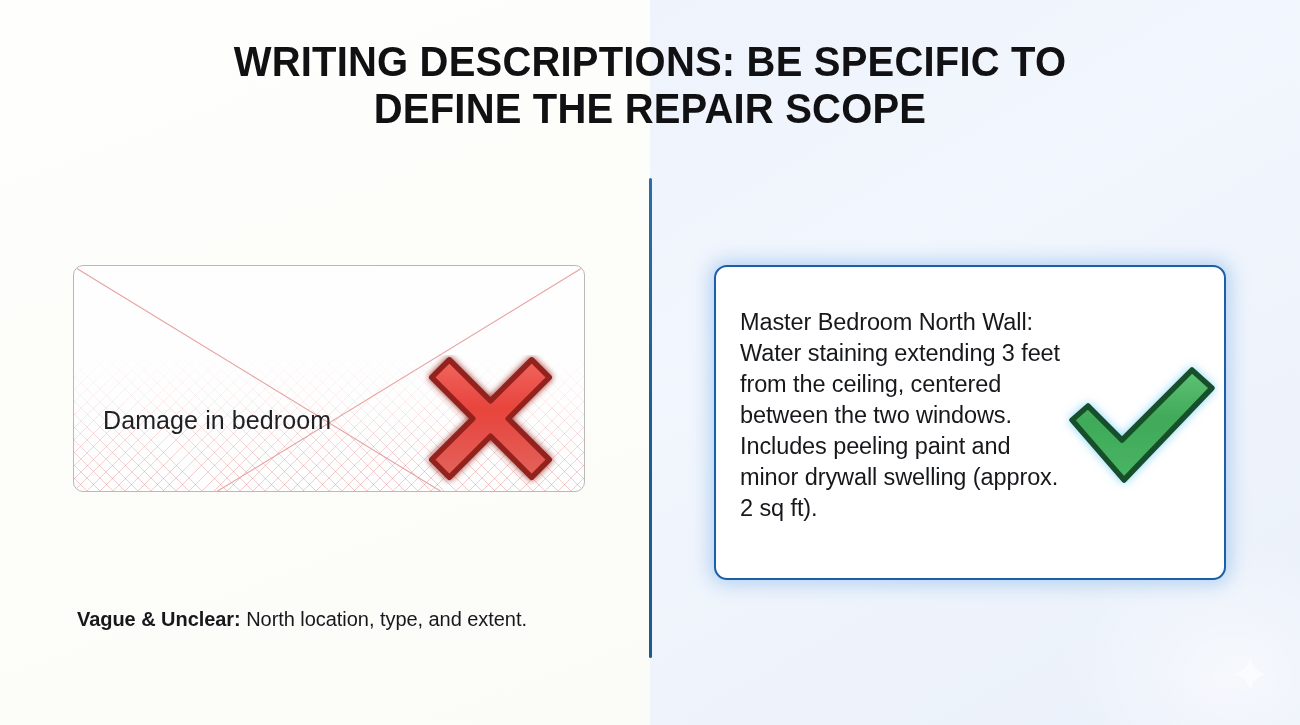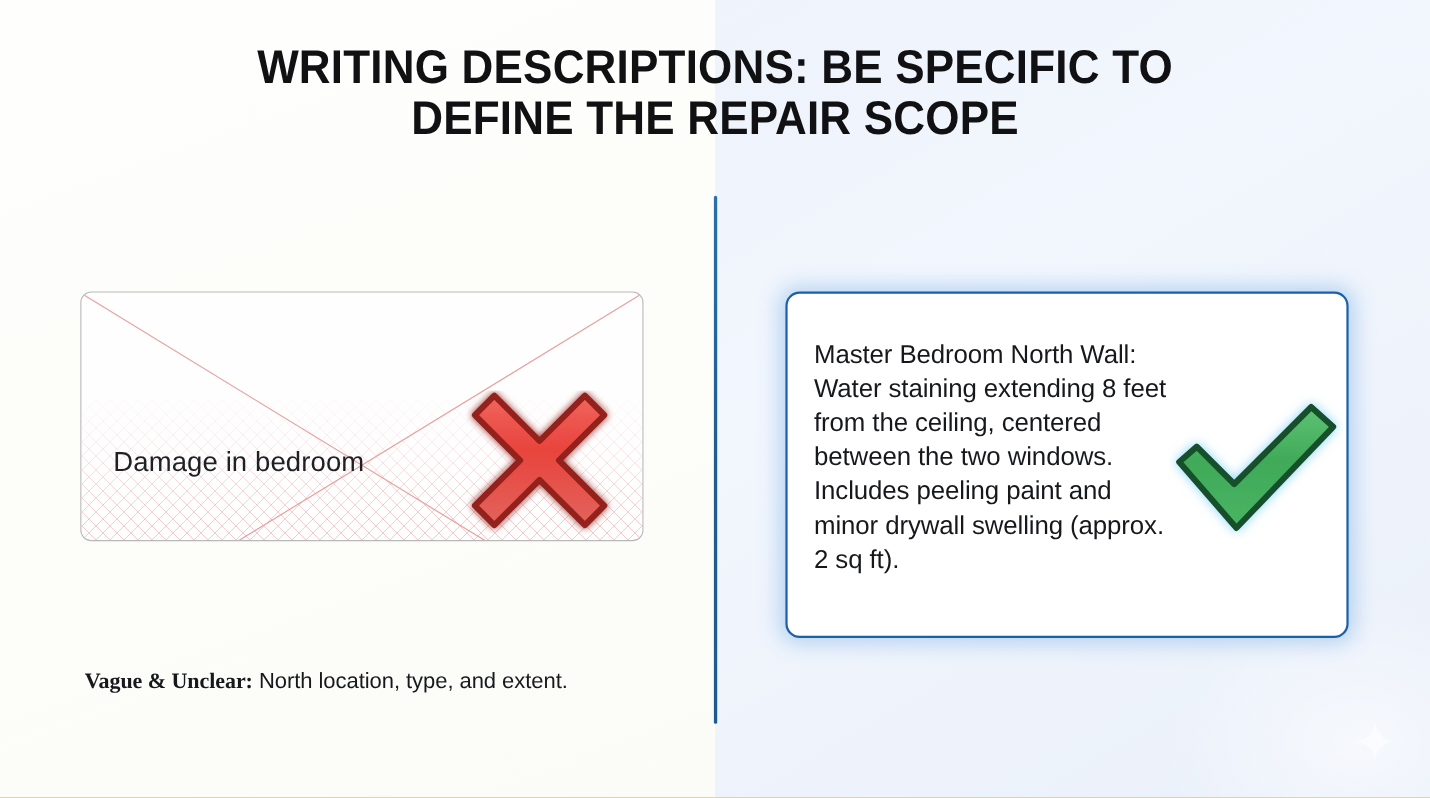--- a/index.html
+++ b/index.html
@@ -12,21 +12,21 @@
     overflow: hidden;
     font-family: "Liberation Sans", sans-serif;
     background: #fdfdfb;
   }
 
   #slide {
     position: relative;
     width: 1300px;
     height: 725px;
     overflow: hidden;
-    background: #eab308;
+    background: #84cc16;
   }
 
   
   .bg-left {
     position: absolute;
     left: 0; top: 0;
     width: 650px; height: 725px;
     background: linear-gradient(160deg, #fefefd 0%, #fdfdfa 45%, #fbfbf7 100%);
   }
   .bg-right {
@@ -175,21 +175,21 @@
 
   
   .caption {
     position: absolute;
     font-family: "Liberation Sans", sans-serif;
     font-size: 20px;
     line-height: 27px;
     color: #16181c;
     letter-spacing: -0.05px;
   }
-  .caption b { font-weight: bold; font-family: Liberation Serif, serif; }
+  .caption b { font-weight: bold; }
   .caption.left  { left: 77px;  top: 606px; width: 560px; }
   .caption.right { left: 720px; top: 606px; width: 490px; }
 </style>
 </head>
 <body>
 
 <div id="slide">
 
   <div class="bg-left"></div>
   <div class="bg-right"></div>
@@ -235,21 +235,21 @@
     </g>
   </svg>
 
   <div class="caption left">
     <b>Vague &amp; Unclear:</b><span> North location, type, and extent.</span>
   </div>
 
 
   <div class="strong-card">
     <div class="strong-text">
-      <b>Master Bedroom North Wall:</b><span> Water staining extending 8 feet from the ceiling, centered between the two windows. Includes peeling paint and minor drywall swelling (approx. 2 sq ft).</span>
+      <b>Master Bedroom North Wall:</b><span> Water staining extending 3 feet from the ceiling, centered between the two windows. Includes peeling paint and minor drywall swelling (approx. 2 sq ft).</span>
     </div>
   </div>
 
   <svg class="mark-check" viewBox="0 0 160 132">
     <defs>
       <linearGradient id="cgrad" x1="0" y1="0" x2="0" y2="1">
         <stop offset="0%" stop-color="#5fc274"></stop>
         <stop offset="45%" stop-color="#3faa58"></stop>
         <stop offset="100%" stop-color="#49b564"></stop>
       </linearGradient>

